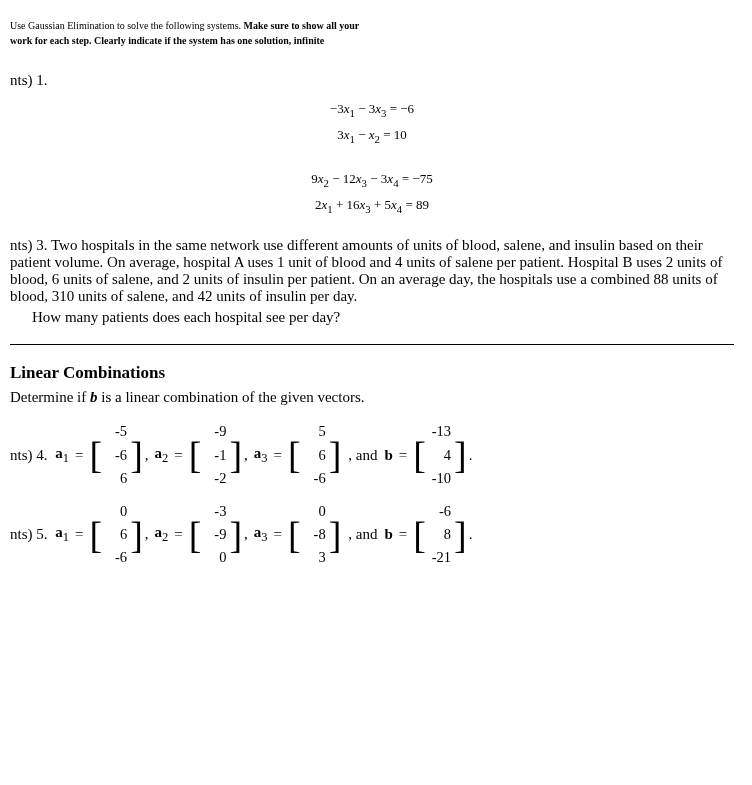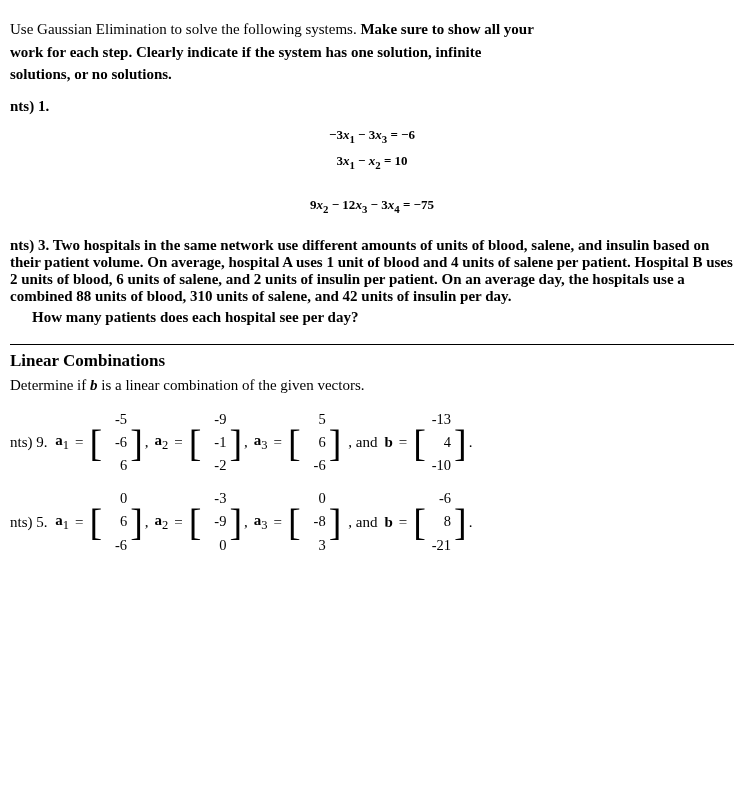--- a/index.html
+++ b/index.html
@@ -6,48 +6,47 @@
     body {
       background: #fff;
       font-family: 'Times New Roman', Times, serif;
       font-size: 15px;
       color: #000;
       padding: 18px 18px 18px 10px;
       width: 752px;
       min-height: 785px;
     }
     .intro-text {
-      margin-bottom: 12px;
+      margin-bottom: 24px;
       line-height: 1.5;
-      font-size: 15px;
+      font-size: 10px;
     }
     .problem-section {
       margin-bottom: 18px;
-      font-weight: bold;
     }
     .problem-label {
       font-size: 15px;
       margin-bottom: 4px;
     }
     .equations {
       text-align: center;
       margin: 8px 0 8px 0;
       font-size: 13px;
       line-height: 1.8;
     }
     .problem-question {
       margin: 2px 0 6px 22px;
       font-size: 15px;
     }
     .section-heading {
       font-size: 17px;
       font-weight: bold;
       margin: 14px 0 6px 0;
       border-top: 1px solid #000;
-      padding-top: 6px;
+      padding-top: 18px;
     }
     .section-subtext {
       font-size: 15px;
       margin-bottom: 14px;
     }
     .vector-problem {
       display: flex;
       align-items: center;
       margin: 8px 0;
       font-size: 15px;
@@ -78,54 +77,54 @@
     .comma {
       margin-right: 4px;
     }
   </style>
 </head>
 <body>
 
 <div class="intro-text">
   <span>Use Gaussian Elimination to solve the following systems.</span><strong> Make sure to show all your</strong><br>
   <strong>work for each step.  Clearly indicate if the system has one solution, infinite</strong><br>
-  <strong>solutions, or no solutions.</strong>
 </div>
 
 <div class="problem-section">
   <div class="problem-label">
     <span>nts) 1.</span>
   </div>
   <div class="equations">
     <div>−3<i>x</i><sub>1</sub> − 3<i>x</i><sub>3</sub> = −6</div>
     <div>3<i>x</i><sub>1</sub> − <i>x</i><sub>2</sub> = 10</div>
   </div>
 </div>
 
 <div class="problem-section">
   <div class="equations">
     <div>9<i>x</i><sub>2</sub> − 12<i>x</i><sub>3</sub> − 3<i>x</i><sub>4</sub> = −75</div>
+    <div>2<i>x</i><sub>1</sub> + 16<i>x</i><sub>3</sub> + 5<i>x</i><sub>4</sub> = 89</div>
   </div>
 </div>
 
 <div class="problem-section">
   <div class="problem-label">
     <span>nts) 3.</span>
     <span> Two hospitals in the same network use different amounts of units of blood, salene, and insulin based on their patient volume.  On average, hospital A uses 1 unit of blood and 4 units of salene per patient.  Hospital B uses 2 units of blood, 6 units of salene, and 2 units of insulin per patient.  On an average day, the hospitals use a combined 88 units of blood, 310 units of salene, and 42 units of insulin per day.</span>
   </div>
   <div class="problem-question">How many patients does each hospital see per day?</div>
 </div>
 
 <div class="section-heading">Linear Combinations</div>
 <div class="section-subtext">
   Determine if <strong><i>b</i></strong> is a linear combination of the given vectors.
 </div>
 
 <div class="vector-problem">
-  <span>nts) 9.</span>&nbsp;
+  <span>nts) 4.</span>&nbsp;
   <span><b>a</b><sub>1</sub></span>
   <span class="eq-sign">=</span>
   
   <span class="bracket-wrap">
     <span style="font-size:38px;line-height:1;font-weight:100;vertical-align:middle;">[</span>
     <span class="matrix-col">
       <span>-5</span>
       <span>-6</span>
       <span>6</span>
     </span>

